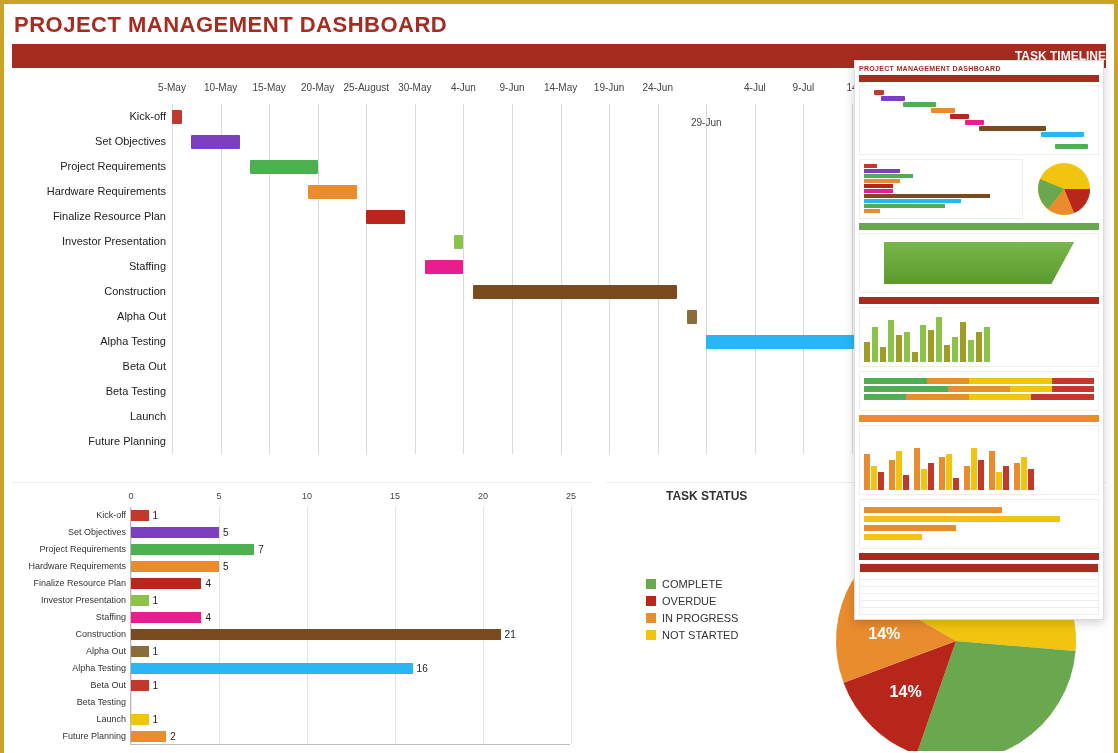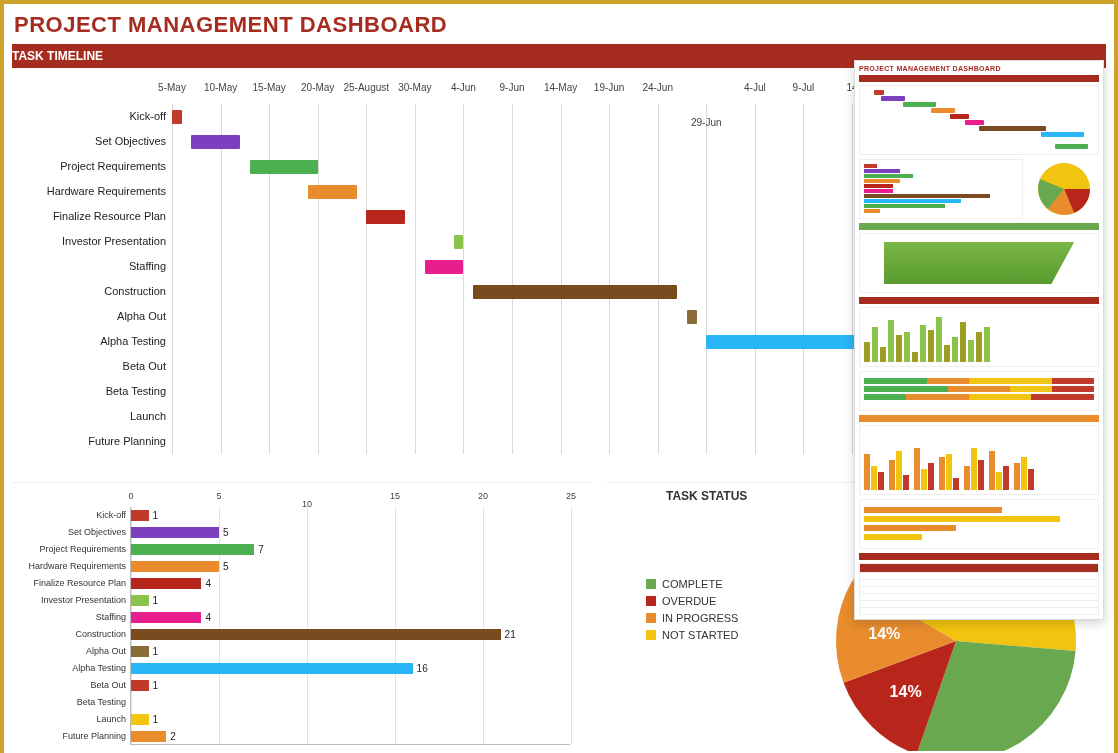--- a/index.html
+++ b/index.html
@@ -18,21 +18,21 @@
   .title {
     color: #a62c20;
     font-weight: 800;
     letter-spacing: .5px;
     font-size: 22px;
     padding: 2px 2px 6px 2px;
   }
   .band {
     background: #a62c20;
     color: #fff;
-    text-align: left;
+    text-align: right;
     font-weight: 700;
     font-size: 12px;
     padding: 5px 0;
     margin-bottom: 4px;
   }
 
   
   .gantt-card {
     position: relative;
     background: #fff;
@@ -293,21 +293,21 @@
             <div class="hbar-label">Beta Testing</div>
             <div class="hbar-label">Launch</div>
             <div class="hbar-label">Future Planning</div>
           </div>
         <div class="hbar-plot" id="hbar-plot" style="width: 440px; height: 238px;">
             <div class="hgrid" style="left: 0px;"></div>
             <div class="htick-top" style="left: 0px;">0</div>
             <div class="hgrid" style="left: 88px;"></div>
             <div class="htick-top" style="left: 88px;">5</div>
             <div class="hgrid" style="left: 176px;"></div>
-            <div class="htick-top" style="left: 176px; margin-top: 8px;">10</div>
+            <div class="htick-top" style="left: 176px;">10</div>
             <div class="hgrid" style="left: 264px;"></div>
             <div class="htick-top" style="left: 264px;">15</div>
             <div class="hgrid" style="left: 352px;"></div>
             <div class="htick-top" style="left: 352px;">20</div>
             <div class="hgrid" style="left: 440px;"></div>
             <div class="htick-top" style="left: 440px;">25</div>
             <div class="hrow" style="top: 0px;">
               <div class="hbar" style="left: 0px; width: 17.6px; background: rgb(192, 57, 43);"></div>
               <div class="hval" style="left: 21.6px;">1</div>
             </div>

